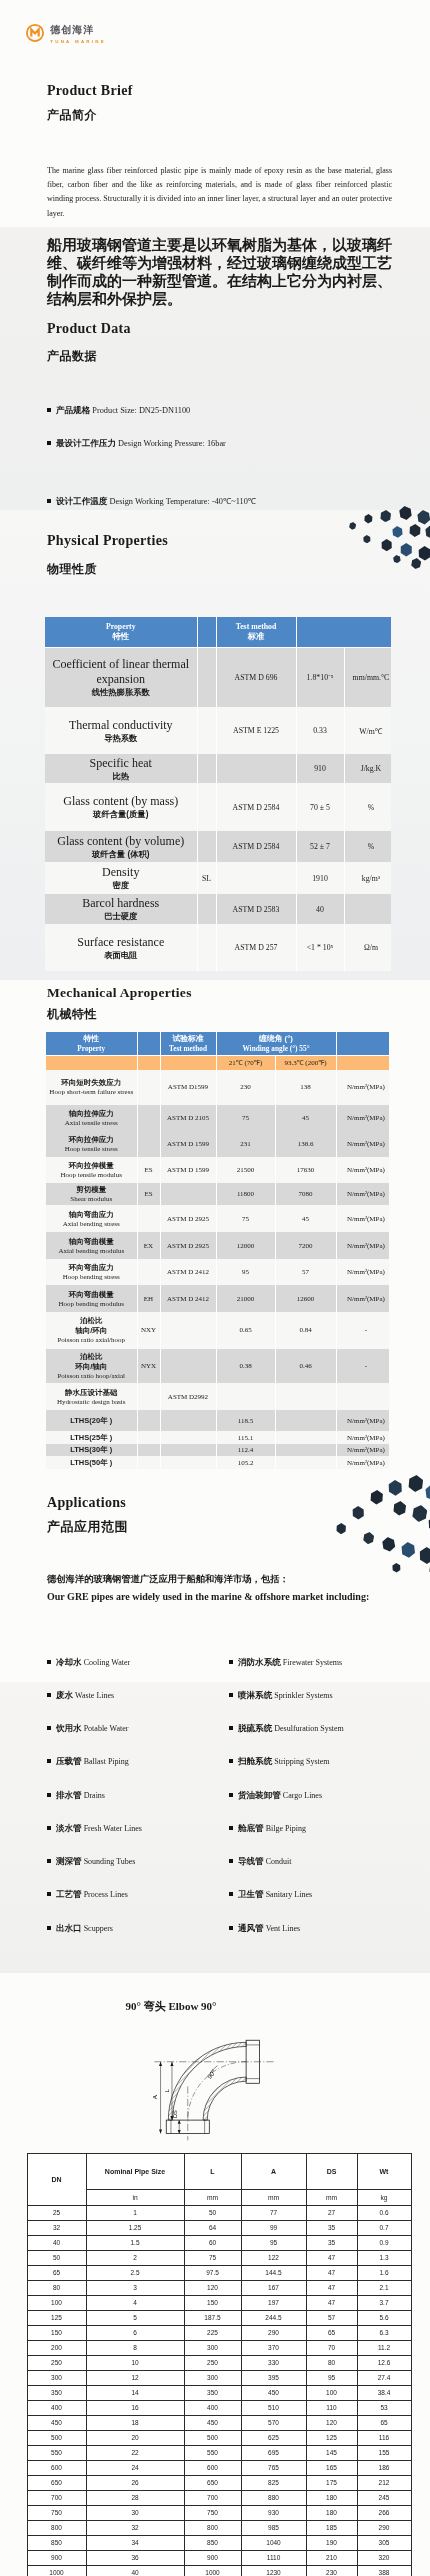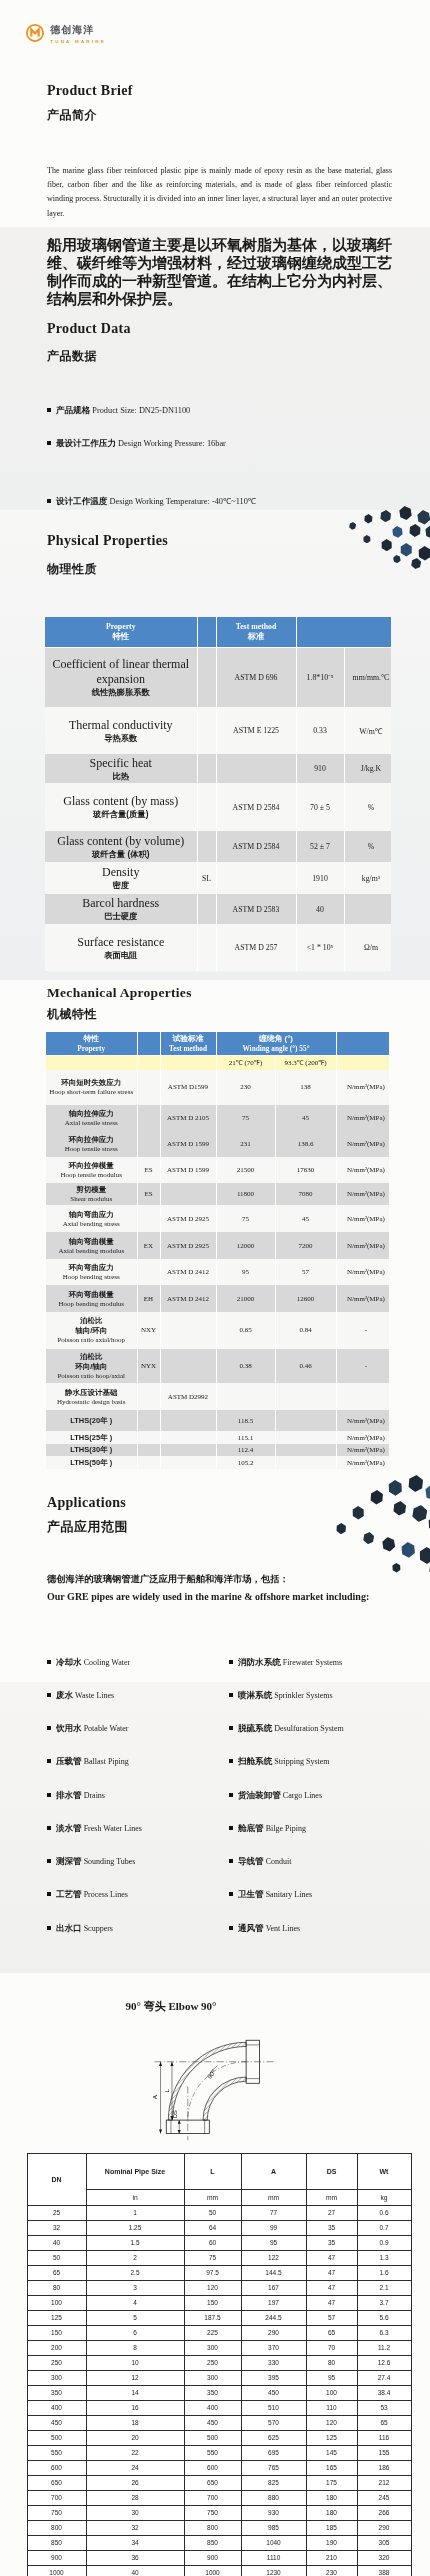--- a/index.html
+++ b/index.html
@@ -39,21 +39,21 @@
   .hd-cn{font-family:"Liberation Sans",sans-serif;font-weight:bold;font-size:8.3px;}
   .pEn{font-size:12px;}
   .pCn{font-family:"Liberation Sans",sans-serif;font-weight:bold;font-size:8.3px;}
   #phys-table{position:absolute;top:617px;left:45px;width:346px;}
   #mech-table{position:absolute;top:1032px;left:46px;width:343px;}
   #mech-table .pEn{font-size:7px;}
   #mech-table .pCn{font-size:7.5px;}
   #mech-table td{font-size:7px;}
   #mech-table .hd-en{font-size:7.3px;}
   #mech-table .hd-cn{font-size:7.8px;}
-  .subhead td{background:#fef9c3;font-size:7px;}
+  .subhead td{background:#fdba74;font-size:7px;}
   #phys-table td{font-size:7.8px;}
   
   .app-item{position:absolute;white-space:nowrap;}
   .app-cn{font-family:"Liberation Sans",sans-serif;font-weight:bold;font-size:8.6px;}
   .app-en{font-size:8px;}
   
   #elbow-title{top:1999px;left:0;width:342px;text-align:center;font-weight:bold;font-size:11px;}
   #elbow-svg{top:2024px;left:145px;}
   
   #dim-table{position:absolute;top:2153px;left:26.5px;width:384px;background:#fff;

